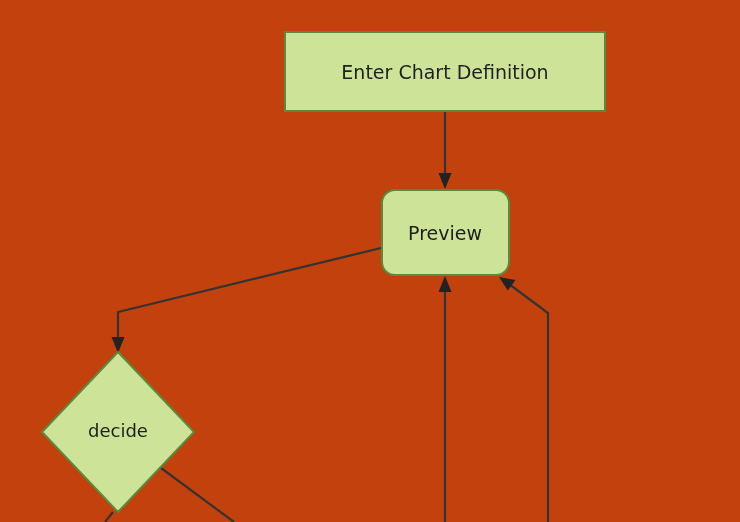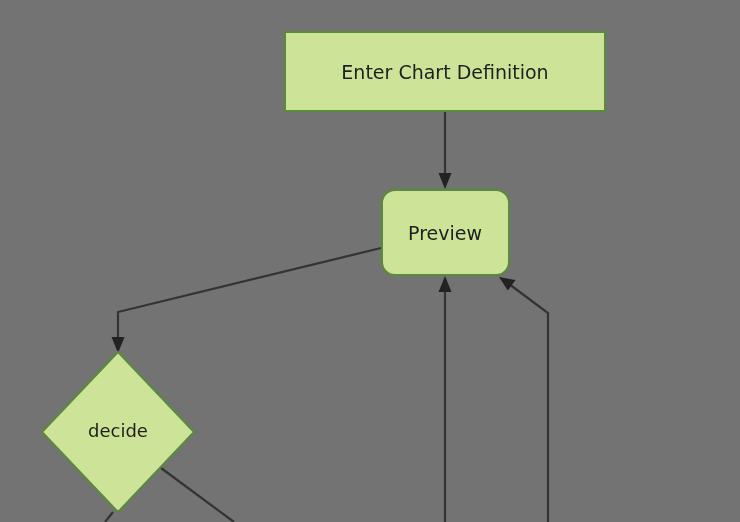--- a/index.html
+++ b/index.html
@@ -7,21 +7,21 @@
     padding: 0;
     background: #ffffff;
   }
   body {
     font-family: "DejaVu Sans", sans-serif;
   }
   #diagram-canvas {
     position: relative;
     width: 740px;
     height: 522px;
-    background: #737373;
+    background: #c2410c;
     overflow: hidden;
   }
   #flow-svg {
     position: absolute;
     top: 0;
     left: 0;
     width: 740px;
     height: 522px;
     display: block;
   }

